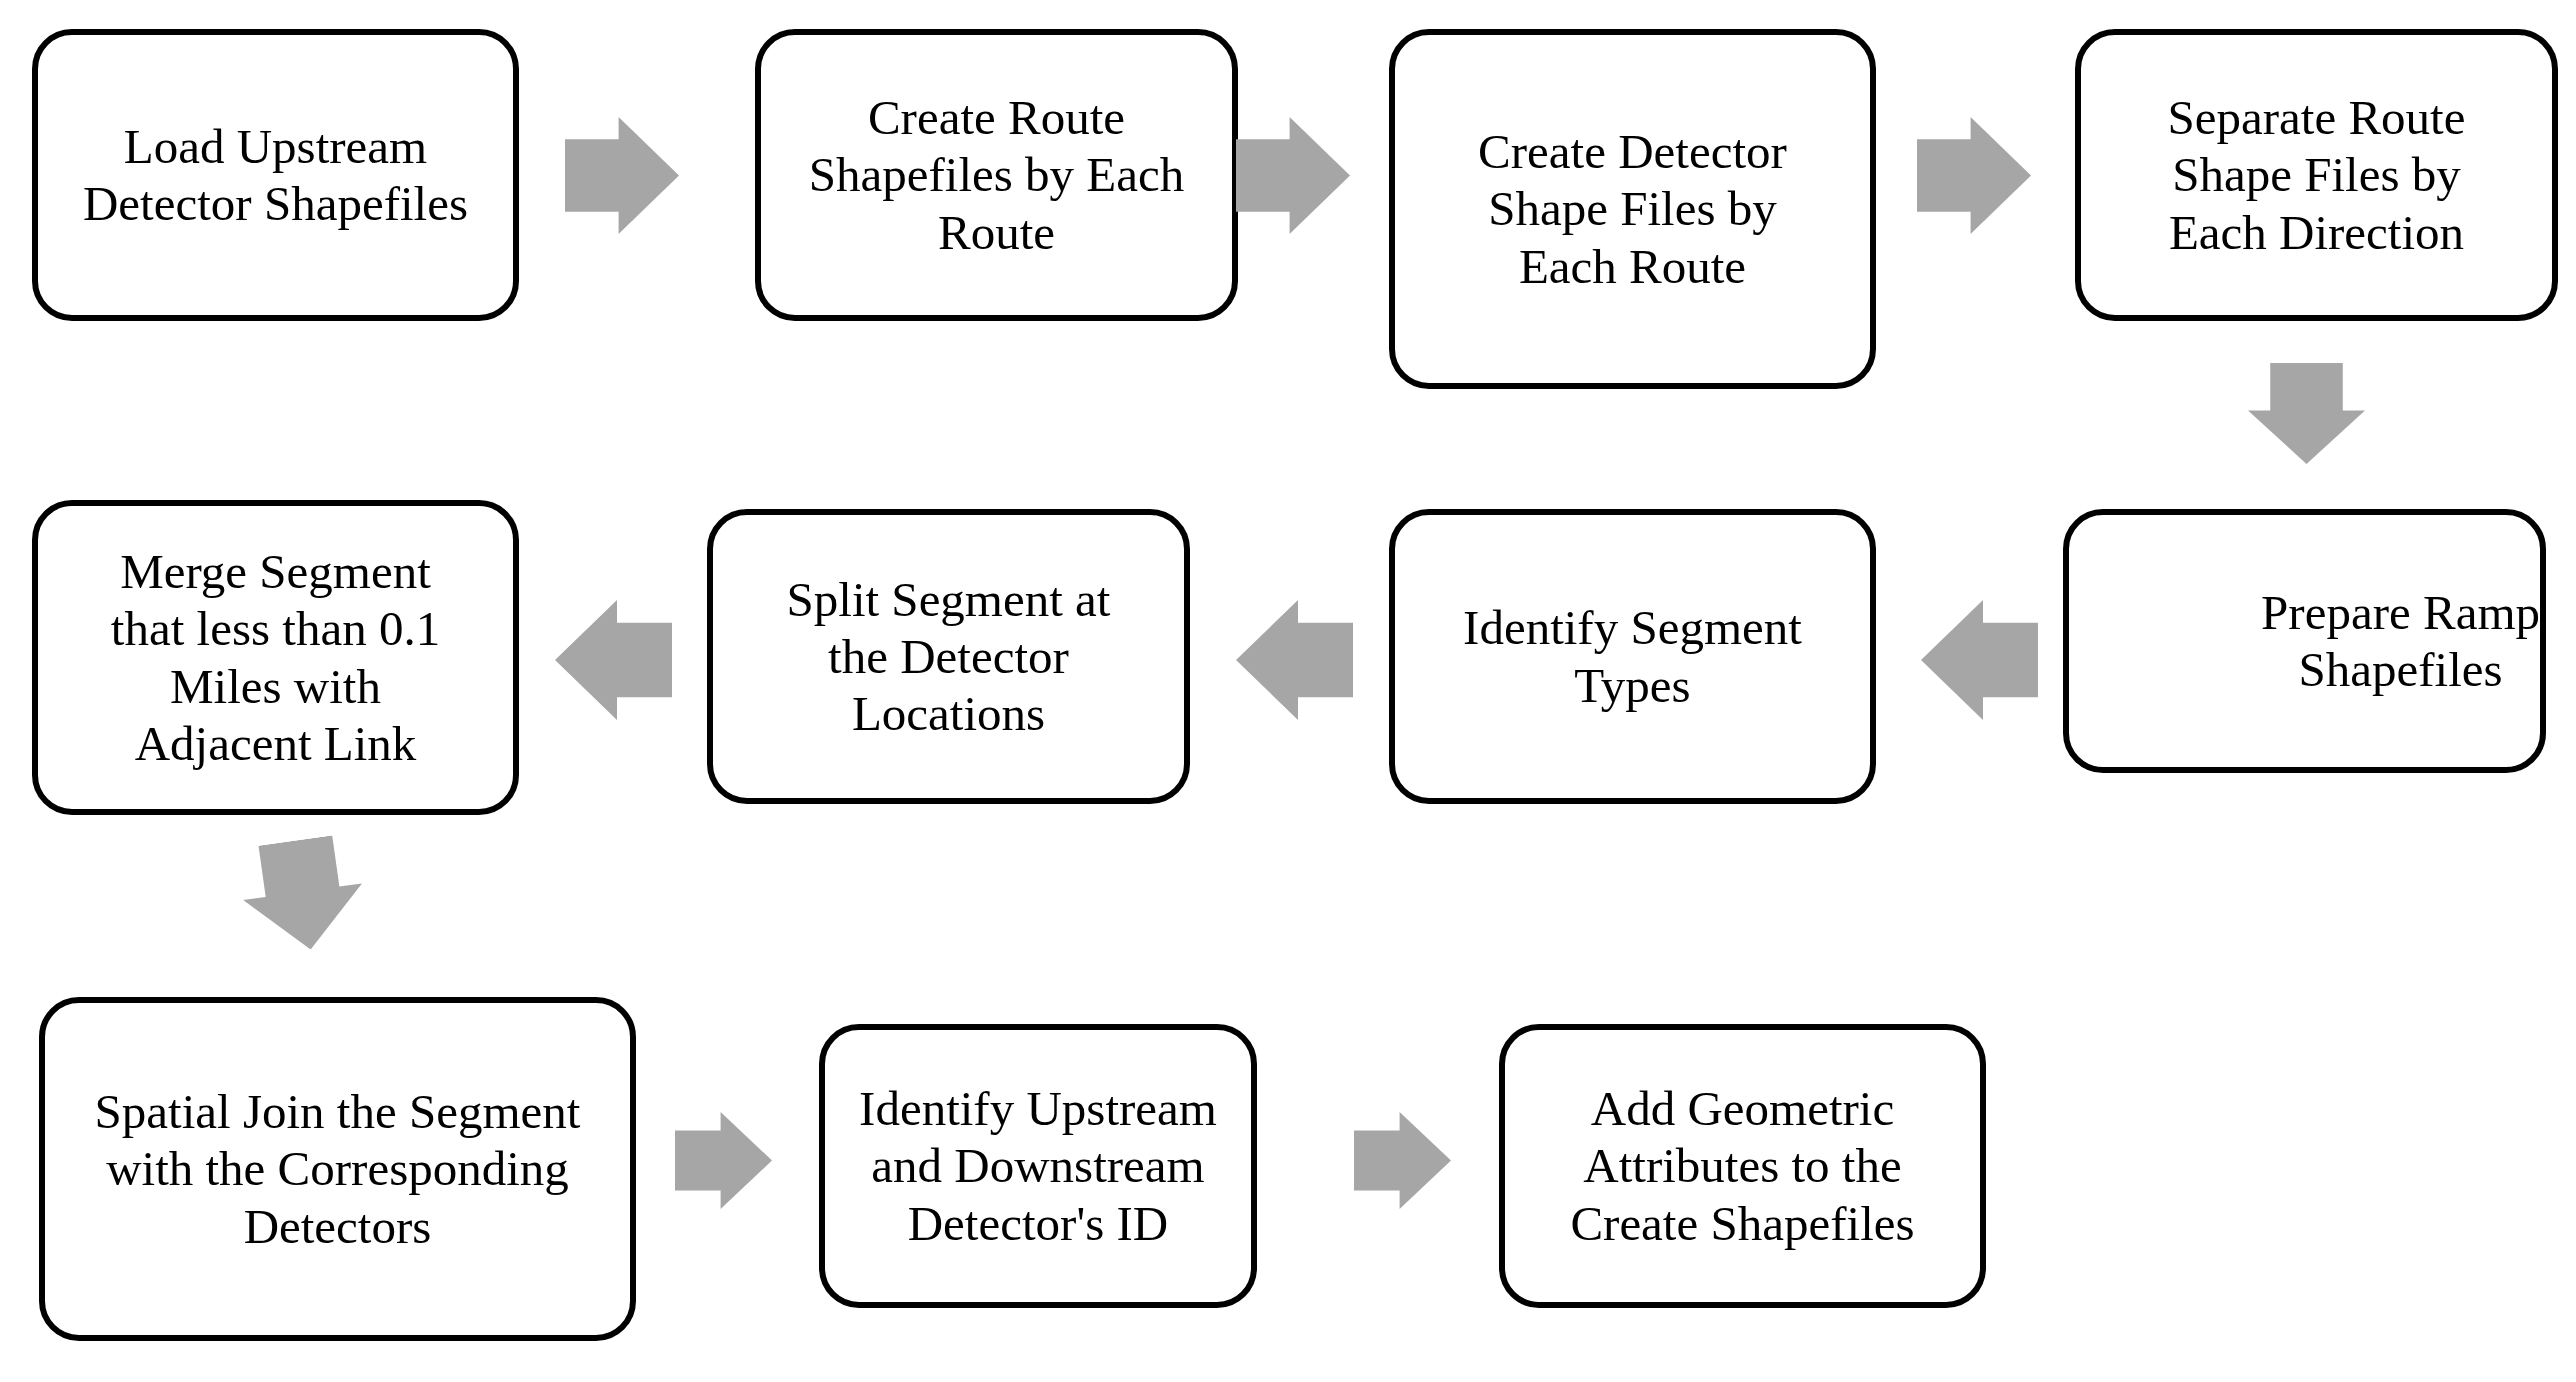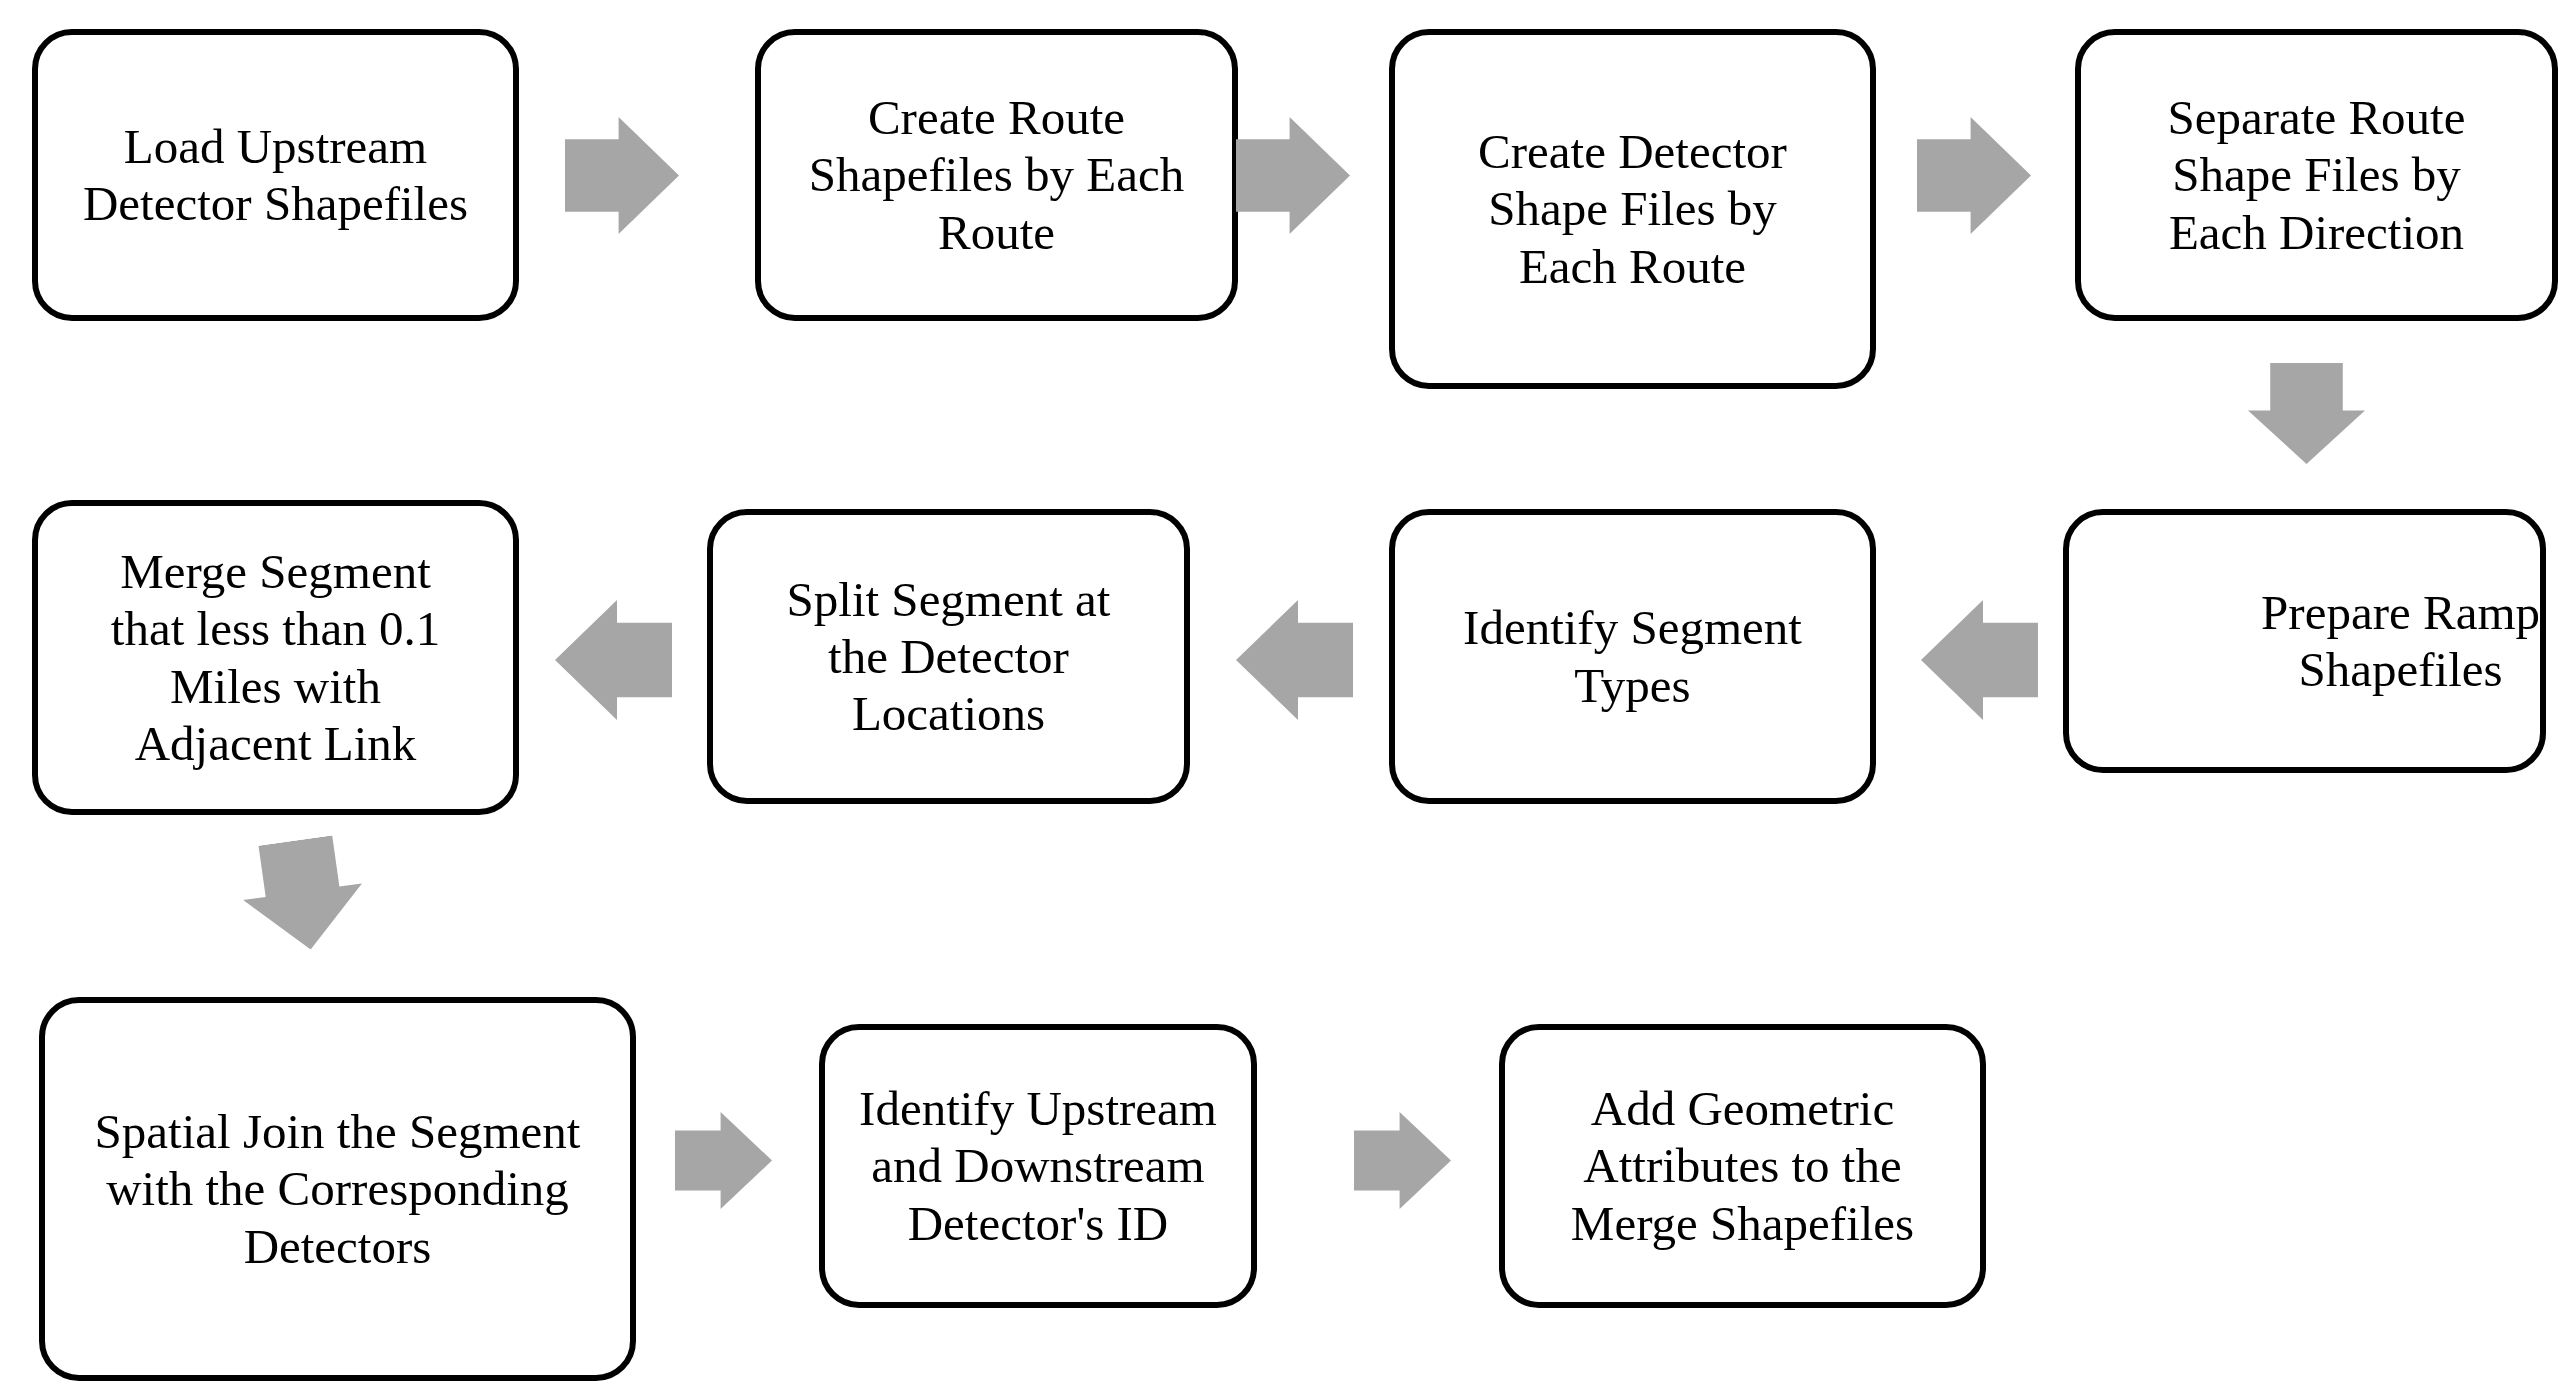--- a/index.html
+++ b/index.html
@@ -108,36 +108,36 @@
 
   <div class="node" style="left:32px; top:500px; width:487px; height:315px;">
     <span class="label">Merge Segment
 that less than 0.1
 Miles with
 Adjacent Link</span>
   </div>
 
   <div class="arrow ad tilt" style="left:243px; top:840px; width:120px; height:110px;"></div>
 
-  <div class="node" style="left:39px; top:997px; width:597px; height:384px;">
+  <div class="node" style="left:39px; top:997px; width:597px; height:344px;">
     <span class="label">Spatial Join the Segment
 with the Corresponding
 Detectors</span>
   </div>
 
   <div class="arrow ar" style="left:675px; top:1112px; width:97px; height:97px;"></div>
 
   <div class="node" style="left:819px; top:1024px; width:438px; height:284px;">
     <span class="label">Identify Upstream
 and Downstream
 Detector's ID</span>
   </div>
 
   <div class="arrow ar" style="left:1354px; top:1112px; width:97px; height:97px;"></div>
 
   <div class="node" style="left:1499px; top:1024px; width:487px; height:284px;">
     <span class="label">Add Geometric
 Attributes to the
-Merge Shapefiles</span>
+Create Shapefiles</span>
   </div>
 
 </div>
 
 
 </body></html>

